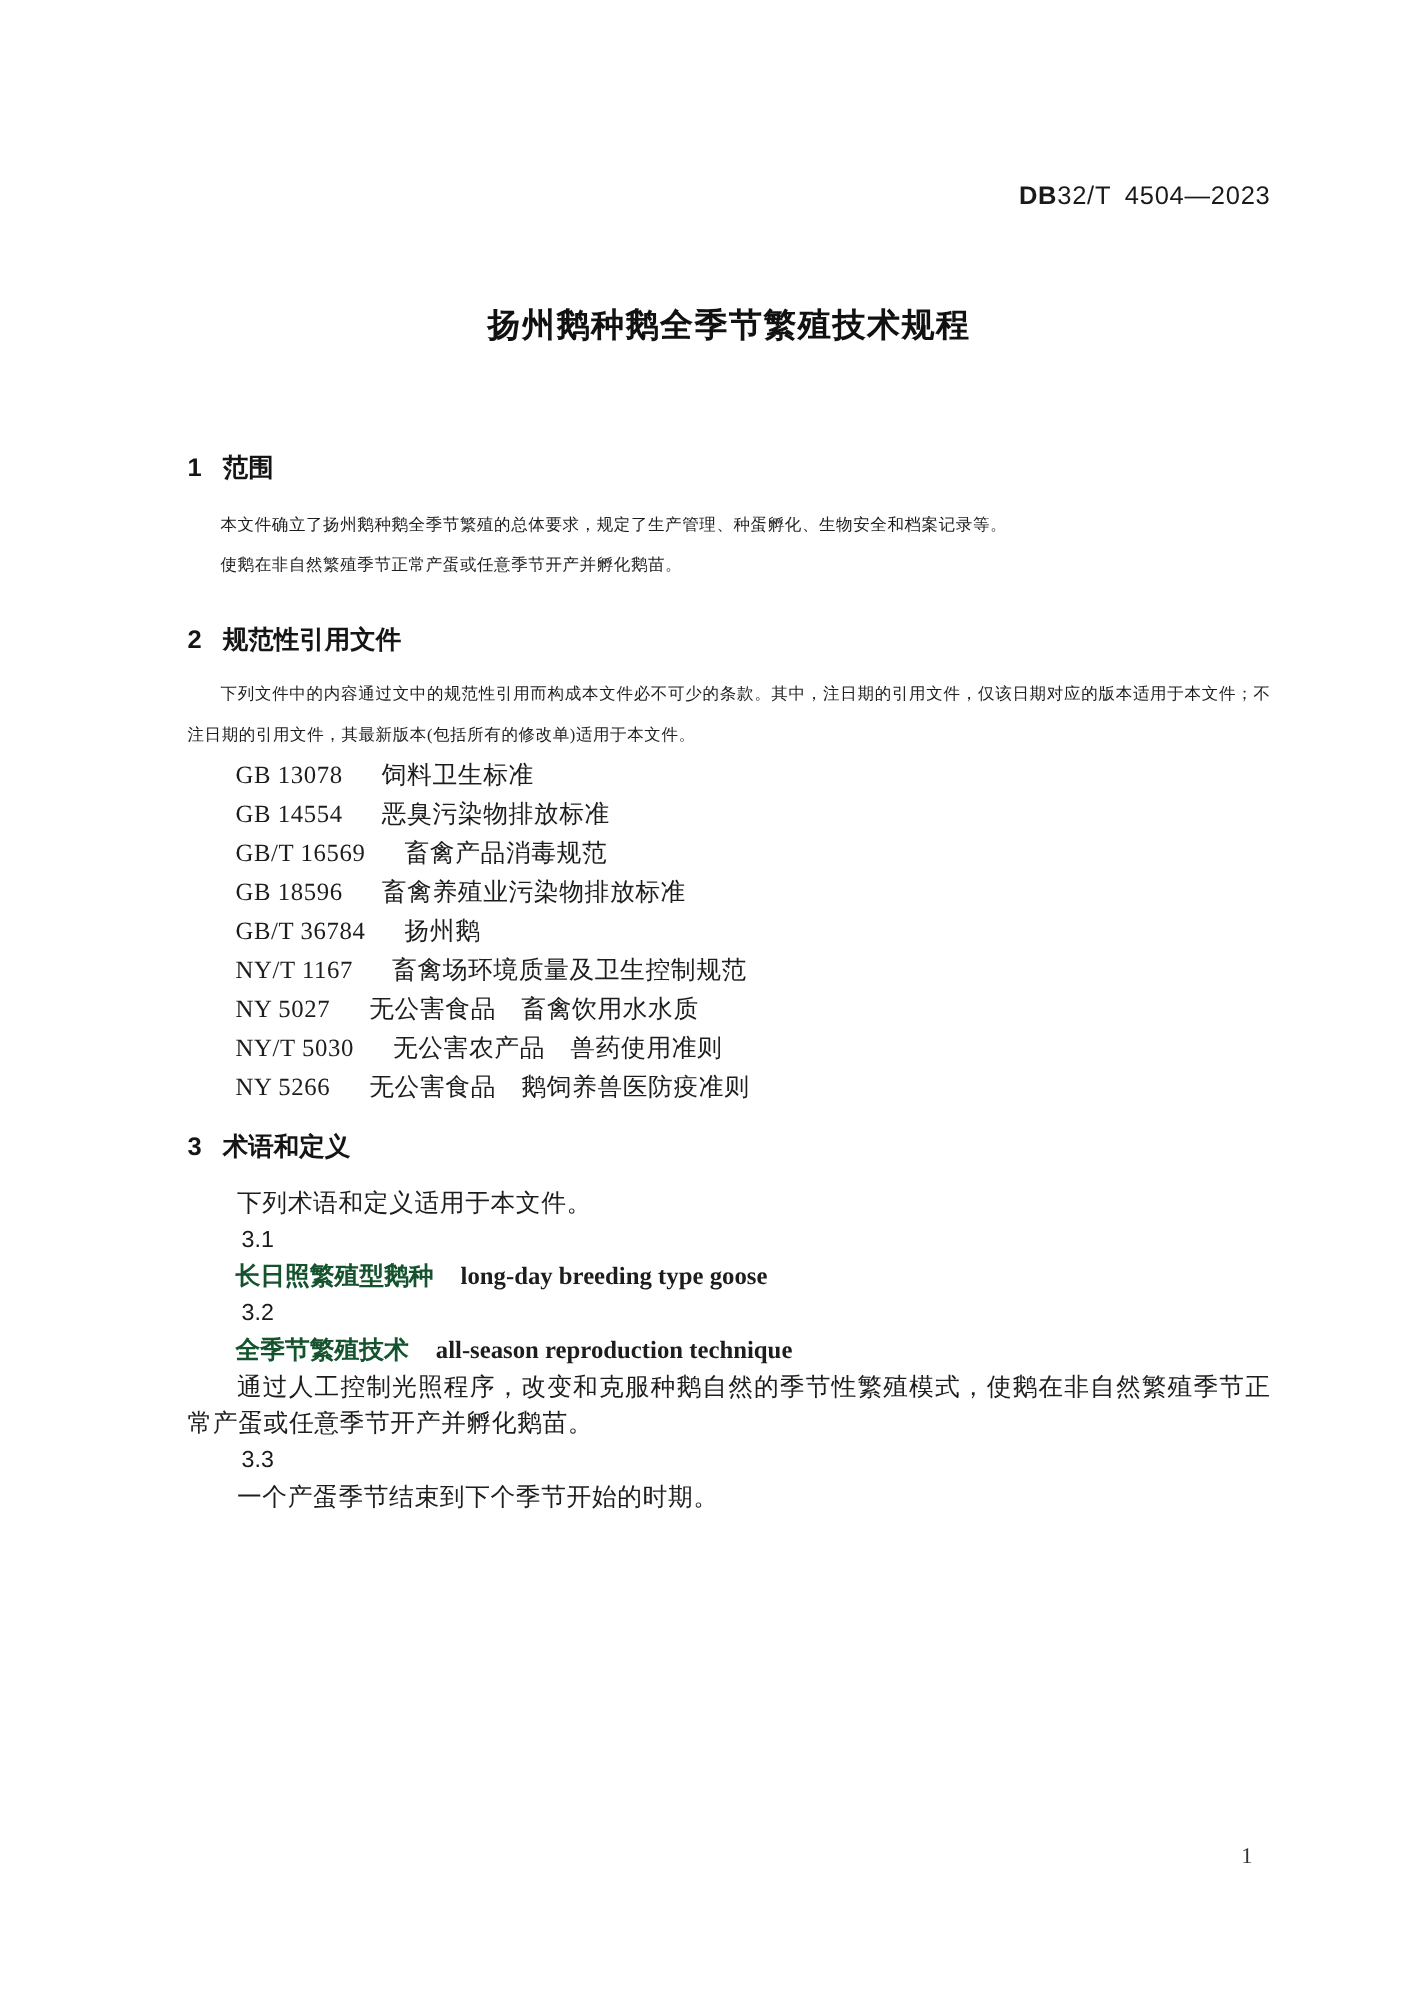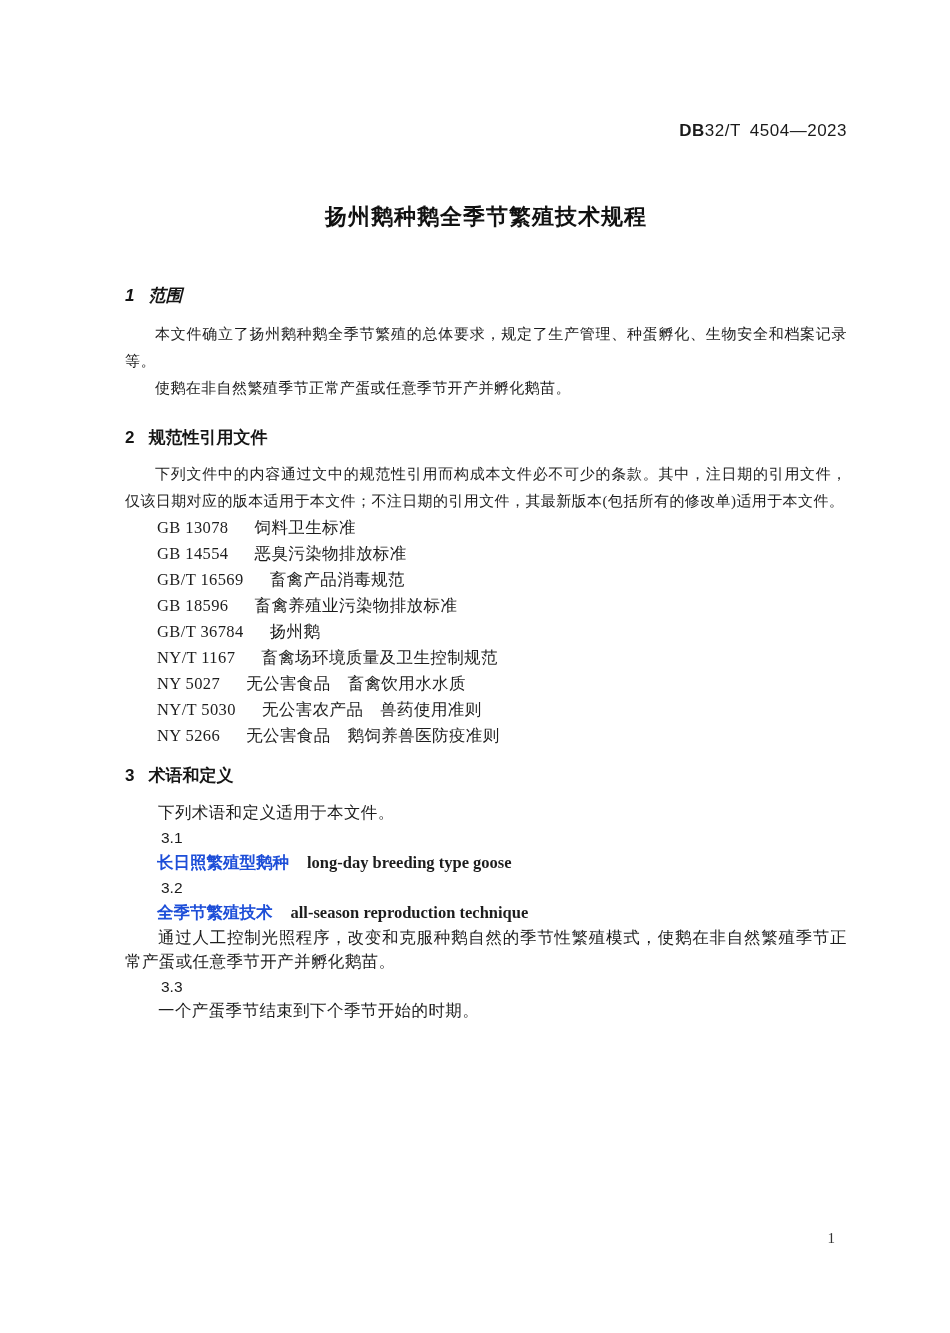--- a/index.html
+++ b/index.html
@@ -33,26 +33,26 @@
     letter-spacing: 1px;
     color: #111;
   }
   .sec-heading {
     font-family: "Liberation Sans", "DejaVu Sans", sans-serif;
     font-weight: 700;
     font-size: 17px; line-height: 23px;
     color: #151515;
   }
   .sec-heading .sec-no { display: inline-block; margin-right: 14px; }
-  .mt-sec1 { margin-top: 48px; font-style: italic; }
+  .mt-sec1 { margin-top: 64px; }
   .mt-sec  { margin-top: 24px; }
   .mt-sec3 { margin-top: 15px; }
   .para {
     margin: 0;
-    font-size: 15px; line-height: 27px;
+    font-size: 11px; line-height: 27px;
     text-align: justify;
     text-indent: 2em;
     letter-spacing: 0.4px;
   }
   .para.first { margin-top: 14px; }
   .para.intro2 { margin-top: 12px; }
   .ref-list { margin: 0; }
   .ref-item {
     font-size: 16.5px; line-height: 26px;
     padding-left: 32px;
@@ -66,23 +66,23 @@
     letter-spacing: 0.4px;
   }
   .clause-no {
     font-family: "Liberation Sans", "DejaVu Sans", sans-serif;
     font-size: 15.5px;
     color: #1a1a1a;
     margin-left: 36px;
   }
   .term-line { padding-left: 32px; }
   .term-zh {
-    font-family: Liberation Sans, sans-serif;
+    font-family: Liberation Serif, serif;
     font-weight: 700;
-    color: #1d4ed8;
+    color: #14532d;
   }
   .term-en {
     font-weight: 700;
     margin-left: 18px;
   }
   .term-def {
     margin: 0;
     text-align: justify;
     text-indent: 2em;
     letter-spacing: 0.4px;

